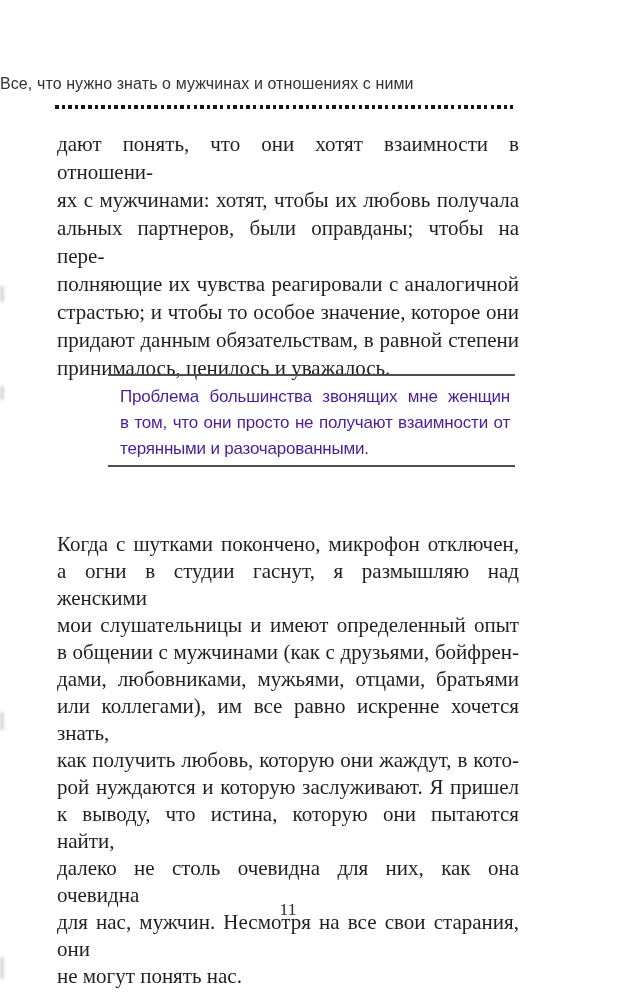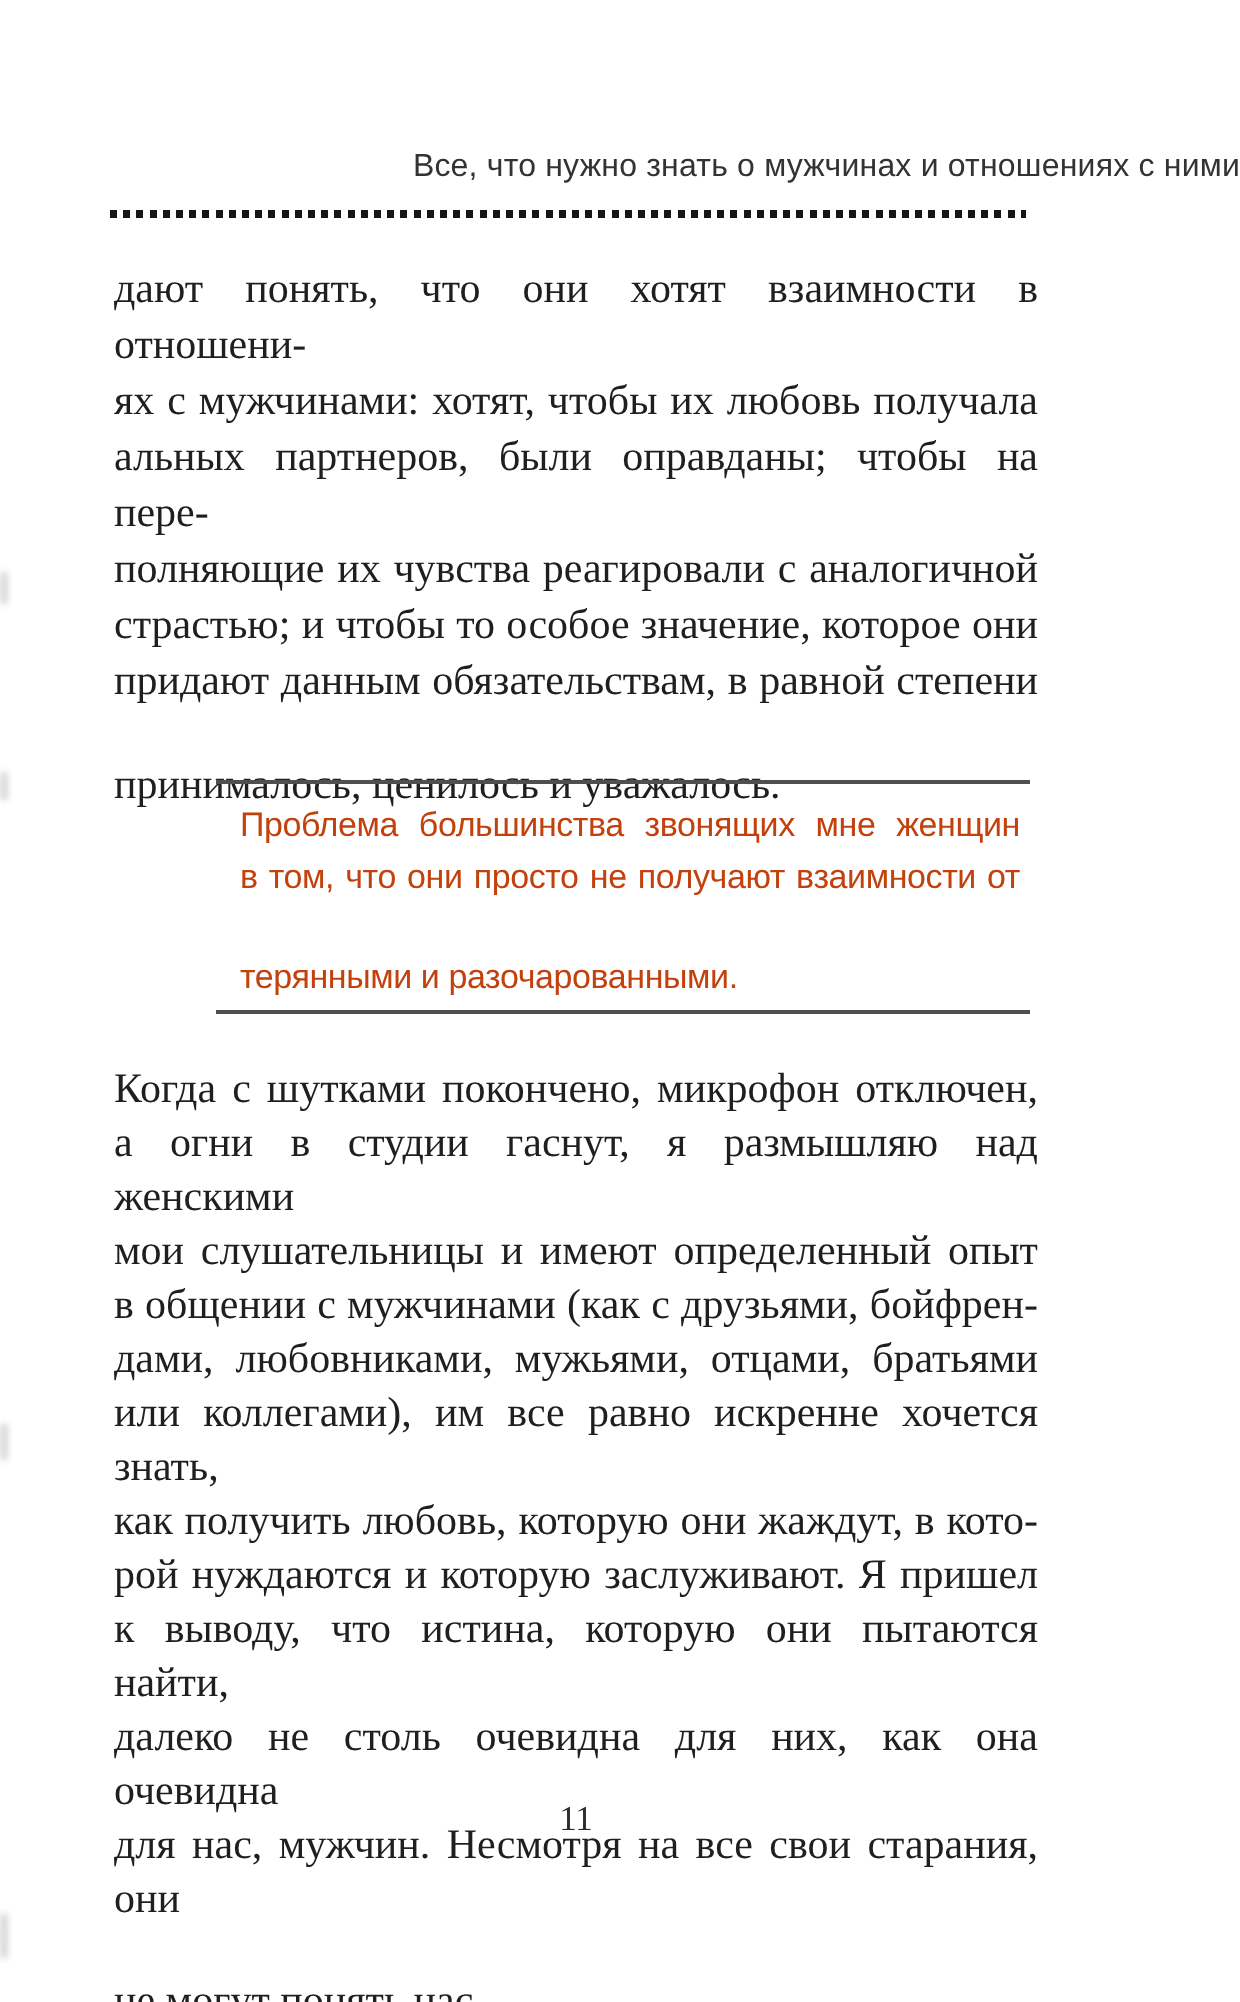--- a/index.html
+++ b/index.html
@@ -15,21 +15,21 @@
     overflow: hidden;
     font-family: "Liberation Serif", serif;
   }
 
   
   .running-header {
     position: absolute;
     top: 75px;
     left: 0;
     width: 620px;
-    text-align: right;
+    text-align: left;
     font-family: "Liberation Sans", sans-serif;
     font-size: 16px;
     letter-spacing: 0.1px;
     color: #333333;
     white-space: nowrap;
   }
   .dotted-rule {
     position: absolute;
     top: 105px;
     left: 55px;
@@ -54,39 +54,38 @@
   .para-opening { top: 130px; line-height: 28px; }
   .para-main    { top: 531px; line-height: 27px; }
 
   .line {
     text-align: justify;
     text-align-last: justify;
     white-space: normal;
   }
   .line-last {
     text-align-last: left;
-    margin-top: 24px;
   }
 
   
   .pull-quote {
     position: absolute;
-    top: 390px;
+    top: 374px;
     left: 108px;
     width: 407px;
     margin: 0;
     box-sizing: border-box;
     border-top: 2px solid #4f4f4f;
     border-bottom: 2px solid #4f4f4f;
     padding: 8px 5px 3px 12px;
     font-family: "Liberation Sans", sans-serif;
     font-size: 17px;
     letter-spacing: -0.2px;
     line-height: 26px;
-    color: #c2410c;
+    color: #4c1d95;
   }
 
   
   .page-number {
     position: absolute;
     top: 899px;
     left: 57px;
     width: 462px;
     text-align: center;
     font-family: "Liberation Serif", serif;

